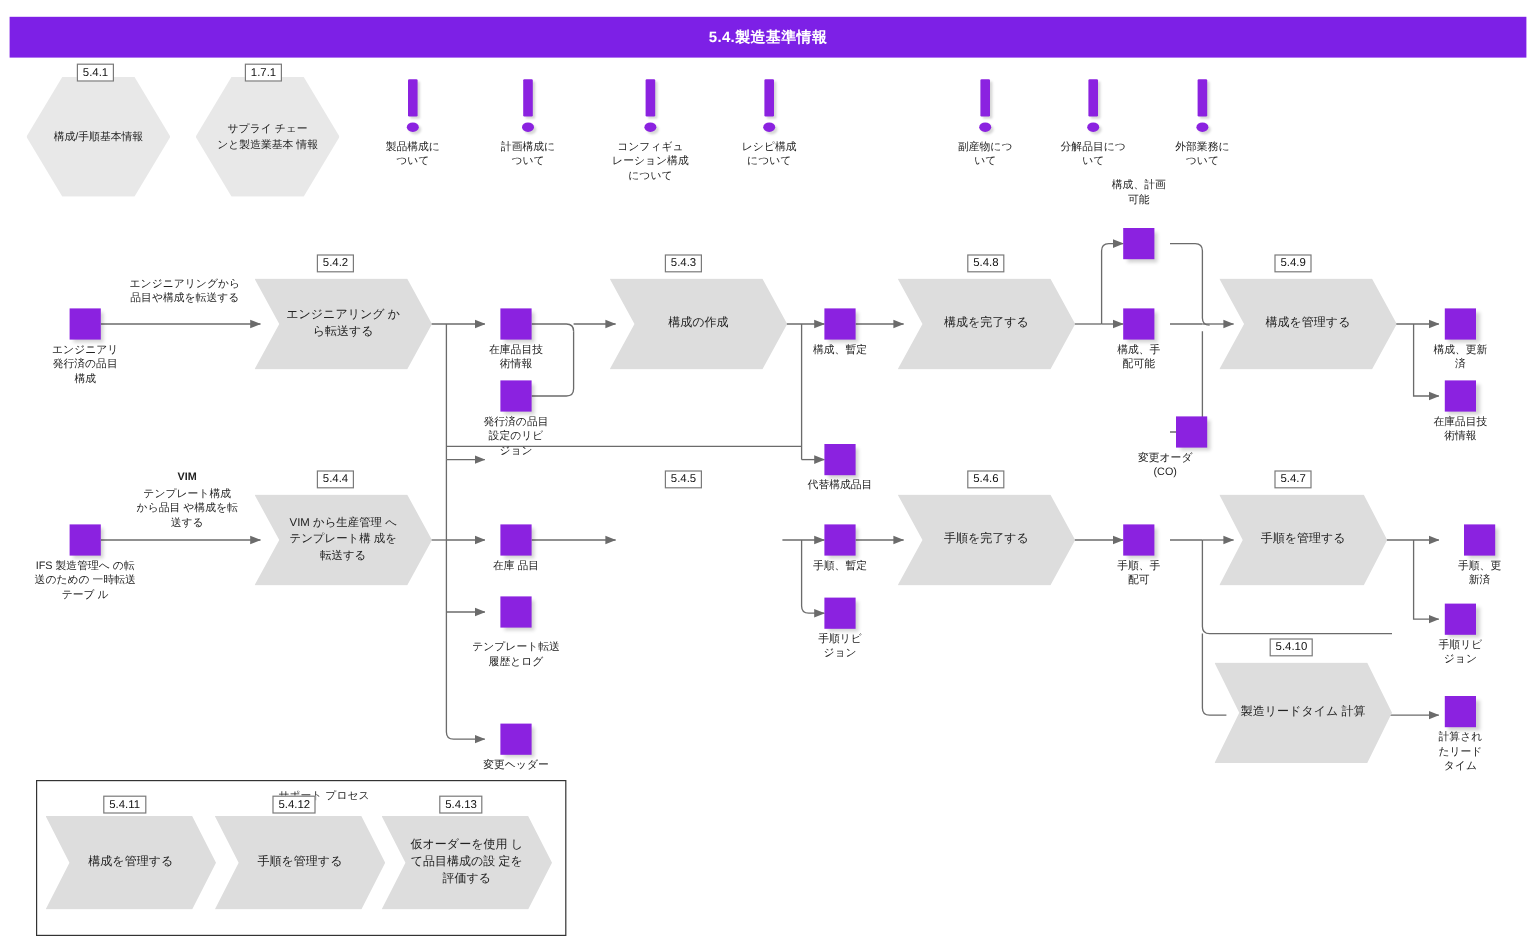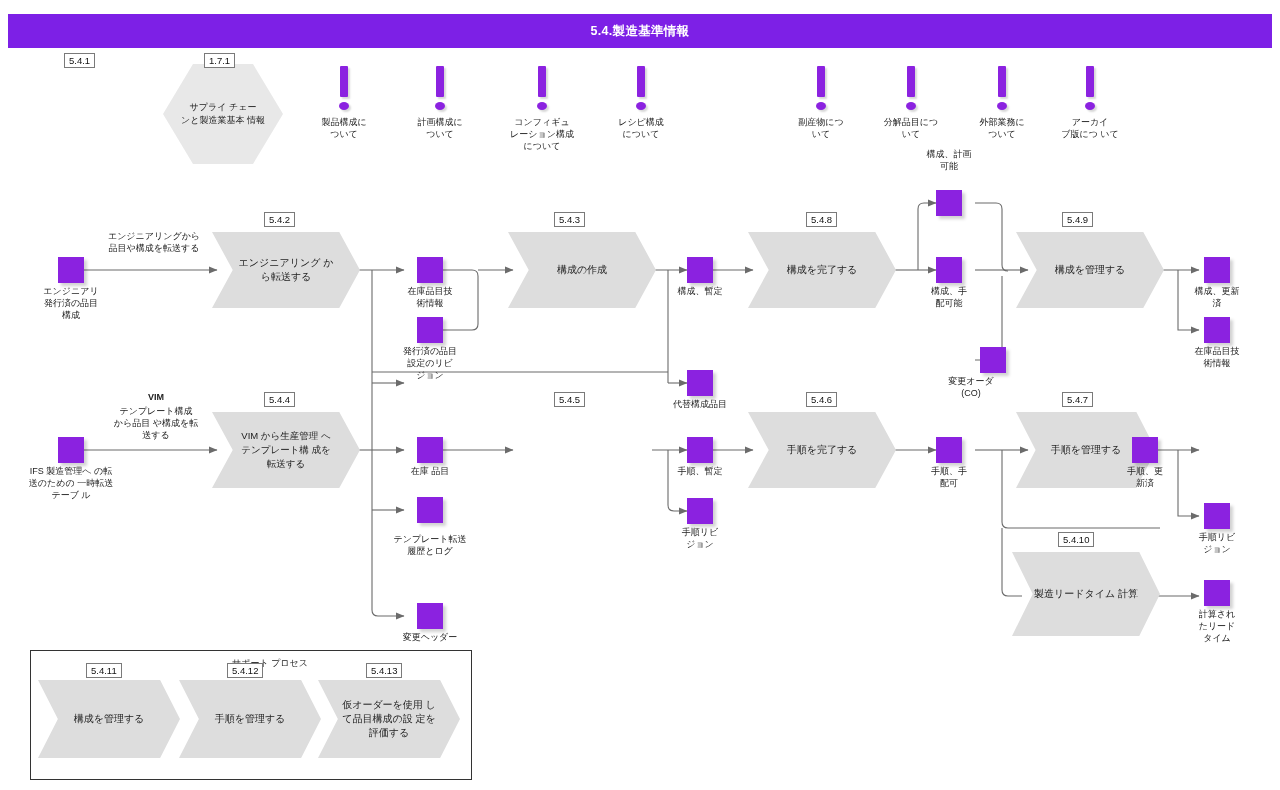--- a/index.html
+++ b/index.html
@@ -178,20 +178,23 @@
 
       <path d="M1145,596 L1199,596" marker-end="url(#ah)"></path>
     </g>
   </svg>
 
   <div class="title-bar">
     <span>5.4.製造基準情報</span>
   </div>
 
   <div class="tag" style="left:64px;top:53px;">5.4.1</div>
+  <div class="hexwrap" style="left:22px;top:64px;width:120px;height:100px;">
+    <div class="hex">構成/手順基本情報</div>
+  </div>
 
   <div class="tag" style="left:204px;top:53px;">1.7.1</div>
   <div class="hexwrap" style="left:163px;top:64px;width:120px;height:100px;">
     <div class="hex" style="white-space:pre-line;">サプライ チェー
 ンと製造業基本 情報</div>
   </div>
 
   <div class="info" style="left:296px;top:66px;">
     <div class="bang">
         <div class="bar"></div>
@@ -241,28 +244,20 @@
     <div class="txt">分解品目につ
 いて</div>
   </div>
   <div class="info" style="left:954px;top:66px;">
     <div class="bang">
         <div class="bar"></div>
         <div class="dot"></div>
       </div>
     <div class="txt">外部業務に
 ついて</div>
-  </div>
-  <div class="info" style="left:1042px;top:66px;">
-    <div class="bang">
-        <div class="bar"></div>
-        <div class="dot"></div>
-      </div>
-    <div class="txt">アーカイ
-ブ版につ いて</div>
   </div>
 
   <div class="flab" style="left:74px;top:230px;width:160px;">エンジニアリングから
 品目や構成を転送する</div>
 
   <div class="ent wide" style="left:58px;top:257px;">
     <div class="sq"></div>
     <div class="lbl">エンジニアリ
 発行済の品目
 構成</div>
@@ -399,21 +394,21 @@
     <div class="sq"></div>
     <div class="lbl">手順、手
 配可</div>
   </div>
 
   <div class="tag" style="left:1062px;top:392px;">5.4.7</div>
   <div class="chevwrap" style="left:1016px;top:412px;width:140px;height:76px;">
     <div class="chev" style="width:140px;height:76px;">手順を管理する</div>
   </div>
 
-  <div class="ent" style="left:1132px;top:437px;">
+  <div class="ent" style="left:1220px;top:437px;">
     <div class="sq"></div>
     <div class="lbl">手順、更
 新済</div>
   </div>
 
   <div class="ent" style="left:1204px;top:503px;">
     <div class="sq"></div>
     <div class="lbl">手順リビ
 ジョン</div>
   </div>

